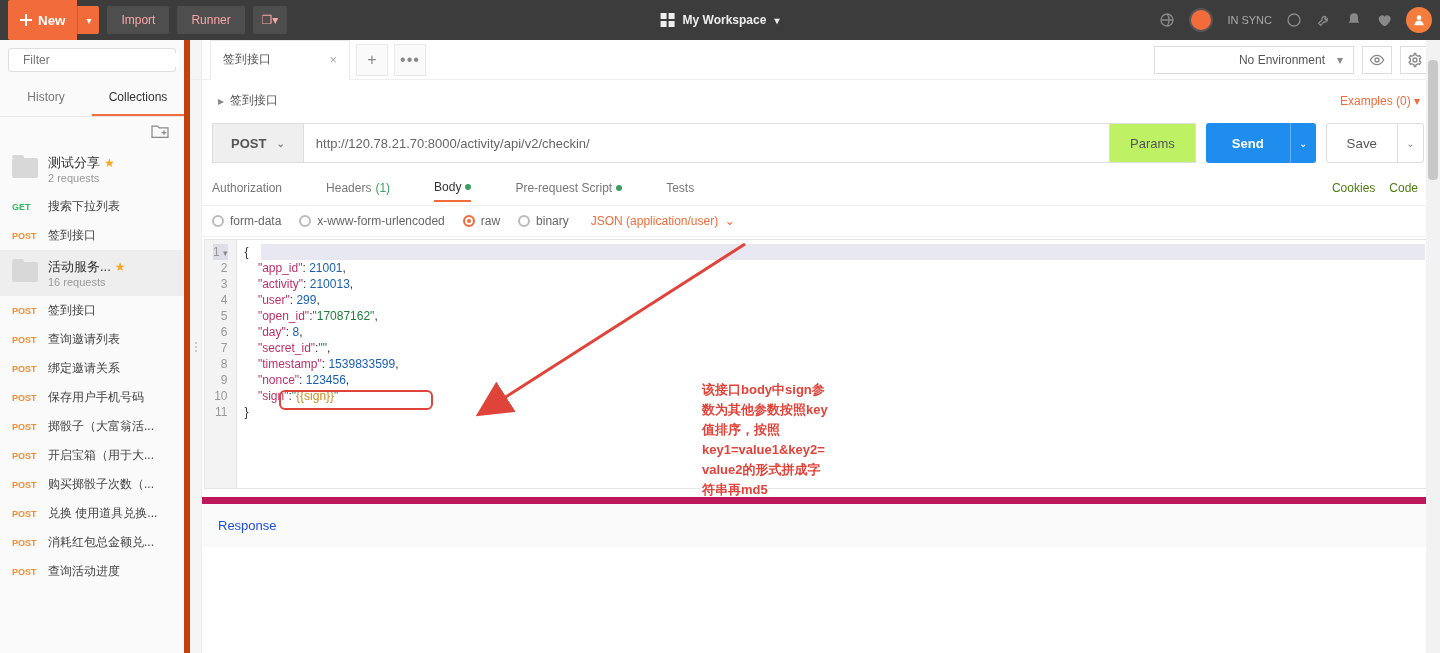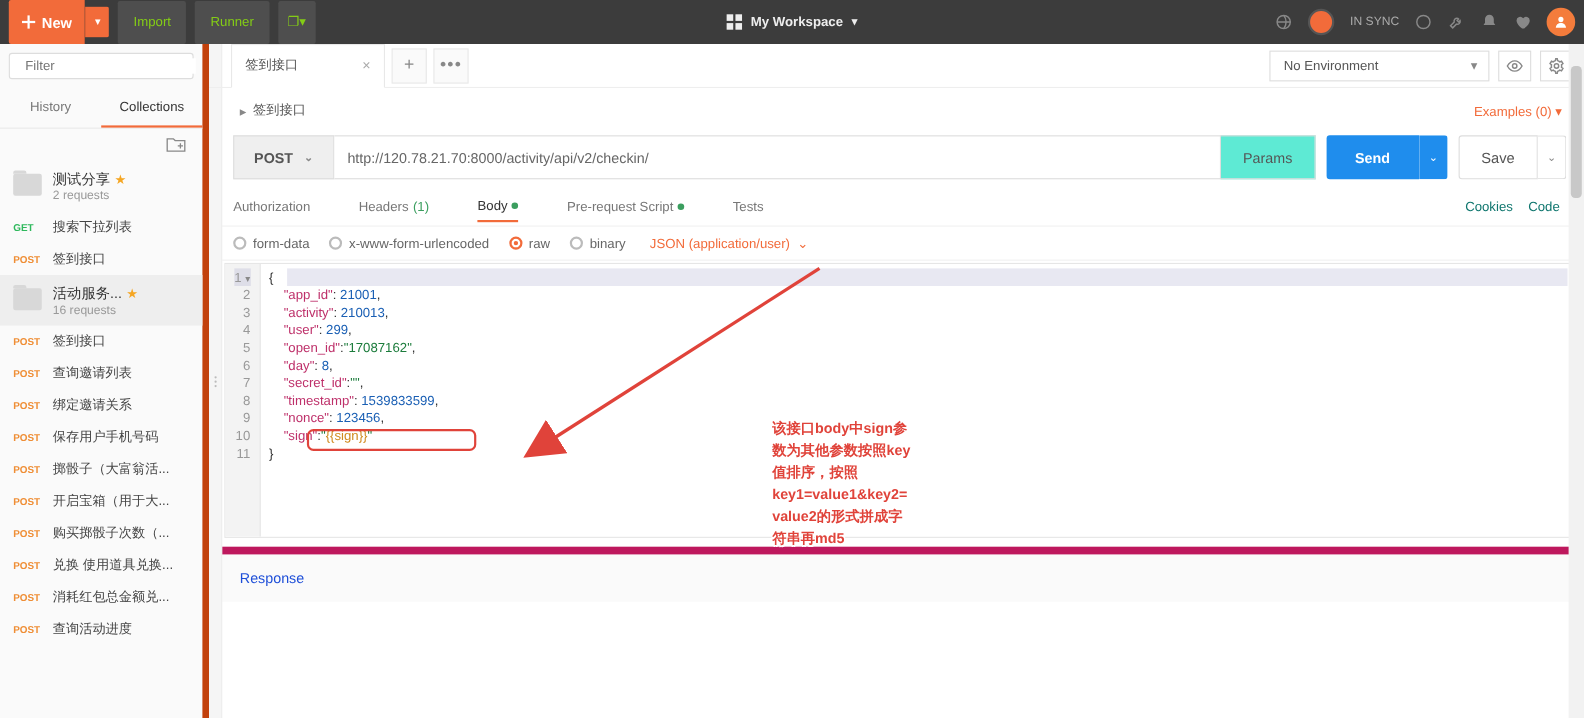--- a/index.html
+++ b/index.html
@@ -6,21 +6,21 @@
 body { background: #fff; width: 1440px; height: 653px; overflow: hidden; position: relative; }
 
 
 .topbar { height: 40px; background: #3c3c3c; display: flex; align-items: center; padding: 0 8px; color: #ddd; font-size: 12px; }
 .btn-new { background: #f26b3a; color: #fff; border: none; height: 40px; padding: 0 12px; display: flex; align-items: center; gap: 6px; font-weight: 600; cursor: pointer; border-radius: 2px 0 0 2px; }
 .btn-new-plus { width: 12px; height:12px; display:inline-block; position:relative; }
 .btn-new-plus::before, .btn-new-plus::after { content:''; position:absolute; background:#fff; }
 .btn-new-plus::before { left:5px; top:0; width:2px; height:12px; }
 .btn-new-plus::after { top:5px; left:0; height:2px; width:12px; }
 .btn-new-dd { background:#f26b3a; border:none; height:28px; width:22px; color:#fff; border-left:1px solid rgba(0,0,0,0.15); cursor:pointer; border-radius:0 2px 2px 0; font-size:10px; }
-.btn-dark { background:#4e4e4e; border:none; color:#84cc16; height:39px; padding:0 14px; margin-left:8px; cursor:pointer; border-radius:2px; font-size:12px; }
+.btn-dark { background:#4e4e4e; border:none; color:#fca5a5; height:28px; padding:0 14px; margin-left:8px; cursor:pointer; border-radius:2px; font-size:12px; }
 .btn-dark-sq { width:34px; padding:0; text-align:center; }
 .top-center { position:absolute; left:50%; transform:translateX(-50%); display:flex; align-items:center; gap:8px; color:#eee; font-weight:600; cursor:pointer; }
 .grid-icon { width:14px; height:14px; display:grid; grid-template-columns:1fr 1fr; grid-template-rows:1fr 1fr; gap:2px; }
 .grid-icon span { background:#eee; }
 .top-right { margin-left:auto; display:flex; align-items:center; gap:14px; color:#aaa; font-size:11px; }
 .sync-avatar { width:24px; height:24px; border-radius:50%; background:#f26b3a; border:2px solid #555; }
 .avatar2 { width:26px; height:26px; border-radius:50%; background:#f47c3c; display:flex; align-items:center; justify-content:center; }
 
 
 .sidebar { position:absolute; top:40px; left:0; width:190px; bottom:0; background:#fafafa; border-right:6px solid #c2410c; font-size:12px; }
@@ -46,44 +46,44 @@
 .main { position:absolute; top:40px; left:190px; right:0; bottom:0; display:flex; flex-direction:column; }
 .drag-handle { width:12px; background:#f5f5f5; border-right:1px solid #eee; position:absolute; left:0; top:0; bottom:0; display:flex; flex-direction:column; justify-content:center; align-items:center; gap:2px; cursor:col-resize; }
 .drag-handle span { width:2px; height:2px; background:#bbb; border-radius:50%; }
 
 .tabbar { height:40px; border-bottom:1px solid #eee; display:flex; align-items:center; padding-left:20px; }
 .tab { height:40px; border:1px solid #e8e8e8; border-bottom:1px solid #fff; background:#fff; display:flex; align-items:center; padding:0 12px; font-size:12px; gap:8px; color:#555; min-width:140px; justify-content:space-between; }
 .tab-close { color:#aaa; font-size:13px; cursor:pointer; }
 .tab-add { width:32px; height:32px; border:1px solid #e8e8e8; background:#fafafa; margin-left:6px; display:flex; align-items:center; justify-content:center; cursor:pointer; color:#888; }
 .tab-more { width:32px; height:32px; border:1px solid #e8e8e8; background:#fafafa; margin-left:6px; display:flex; align-items:center; justify-content:center; cursor:pointer; color:#888; letter-spacing:1px; }
 .env-row { position:absolute; right:10px; top:6px; display:flex; align-items:center; gap:8px; }
-.env-select { height:28px; border:1px solid #ddd; background:#fff; padding:0 28px 0 12px; font-size:12px; color:#555; width:200px; text-align:left; position:relative; cursor:pointer; }
+.env-select { height:28px; border:1px solid #ddd; background:#fff; padding:0 28px 0 12px; font-size:12px; color:#555; width:200px; text-align:right; position:relative; cursor:pointer; }
 .env-select::after { content:'▾'; position:absolute; right:10px; color:#888; }
 .env-ico { width:30px; height:28px; border:1px solid #ddd; display:flex; align-items:center; justify-content:center; cursor:pointer; color:#777; }
 
 .bc-row { display:flex; align-items:center; padding:12px 20px 6px 28px; font-size:12px; color:#555; }
 .bc-row .caret { color:#888; margin-right:6px; }
 .examples { margin-left:auto; color:#f26b3a; font-size:12px; cursor:pointer; }
 
 .url-row { display:flex; align-items:stretch; padding:8px 16px 8px 22px; gap:0; }
 .method-btn { background:#efefef; border:1px solid #ddd; padding:0 18px; display:flex; align-items:center; gap:10px; font-weight:600; font-size:13px; color:#555; cursor:pointer; height:40px; }
 .method-caret { font-size:10px; color:#888; }
 .url-input { flex:1; border:1px solid #ddd; border-left:none; padding:0 12px; height:40px; font-size:13px; color:#666; outline:none; }
-.btn-params { height:40px; border:1px solid #ddd; border-left:none; background:#5eead4; padding:0 20px; font-size:13px; color:#555; cursor:pointer; }
+.btn-params { height:40px; border:1px solid #ddd; border-left:none; background:#bef264; padding:0 20px; font-size:13px; color:#555; cursor:pointer; }
 .btn-send { height:40px; border:none; background:#1f8ded; color:#fff; padding:0 26px; font-size:13px; font-weight:600; cursor:pointer; margin-left:10px; border-radius:3px 0 0 3px; }
 .btn-send-dd { height:40px; width:26px; background:#1f8ded; border:none; border-left:1px solid rgba(255,255,255,0.3); color:#fff; cursor:pointer; border-radius:0 3px 3px 0; font-size:10px; }
 .btn-save { height:40px; border:1px solid #ddd; background:#fff; padding:0 20px; margin-left:10px; color:#555; cursor:pointer; border-radius:3px 0 0 3px; }
 .btn-save-dd { height:40px; width:26px; border:1px solid #ddd; border-left:none; background:#fff; color:#888; cursor:pointer; border-radius:0 3px 3px 0; font-size:10px; }
 
 .reqtabs { display:flex; align-items:center; padding:0 22px; border-bottom:0; font-size:12px; color:#777; gap:44px; height:34px; }
 .reqtab { cursor:pointer; padding:6px 0; display:flex; align-items:center; gap:4px; }
 .reqtab.active { color:#333; border-bottom:2px solid #f26b3a; }
 .dot { width:6px; height:6px; border-radius:50%; background:#3b9e5f; display:inline-block; }
 .reqtab .count { color:#3b9e5f; }
-.cookies-code { margin-left:auto; color:#0f766e; display:flex; gap:14px;align-items:flex-end; }
+.cookies-code { margin-left:auto; color:#4d7c0f; display:flex; gap:14px;align-items:flex-end; }
 
 .bodytype-row { display:flex; align-items:center; gap:18px; padding:8px 22px; font-size:12px; color:#666; border-top:1px solid #f1f1f1; border-bottom:1px solid #f1f1f1; }
 .rb { display:flex; align-items:center; gap:6px; cursor:pointer; }
 .radio { width:12px; height:12px; border-radius:50%; border:2px solid #bbb; display:inline-block; }
 .radio.on { border-color:#f26b3a; box-shadow:inset 0 0 0 2px #fff, inset 0 0 0 8px #f26b3a; }
 .json-dd { color:#f26b3a; cursor:pointer; margin-left:4px; }
 
 .editor { border:1px solid #e6e6e6; margin:2px 12px 8px 14px; height:250px; display:flex; font-family:Menlo,Consolas,monospace; font-size:12px; background:#fff; overflow:hidden; position:relative; }
 .gutter { background:#f3f3f3; color:#999; text-align:right; padding:4px 8px 0 8px; border-right:1px solid #e6e6e6; user-select:none; }
 .gutter div { height:16px; line-height:16px; }

